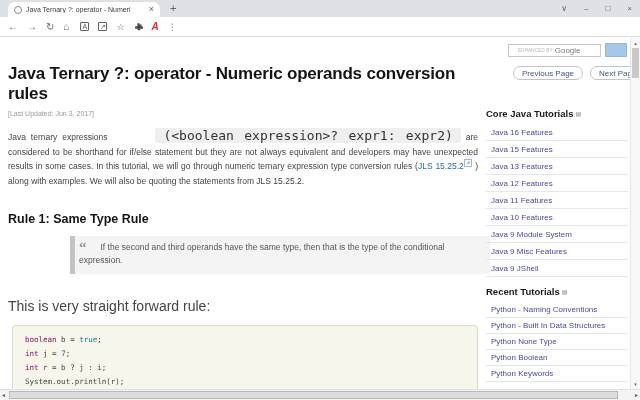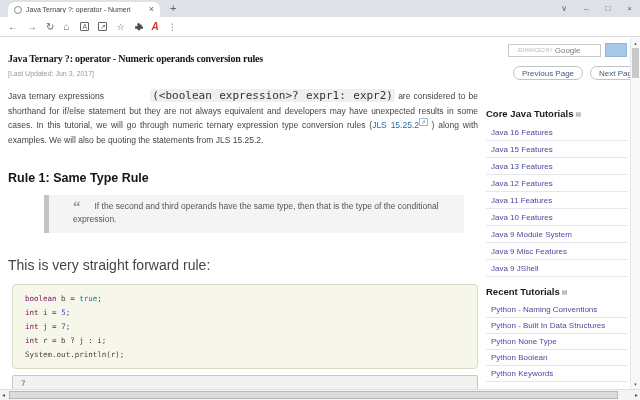--- a/index.html
+++ b/index.html
@@ -27,31 +27,31 @@
   .nav-right { display:flex; align-items:center; gap:9px; margin-left:2px; }
   .mini-box-icon { font-size:7px; color:#5f6368; border:1px solid #5f6368; border-radius:1px;
                    width:9px; height:9px; display:flex; align-items:center; justify-content:center; line-height:1; }
   .star-icon { font-size:9px; color:#5f6368; }
   .red-a-icon { font-size:10px; font-weight:bold; color:#d93025; font-style:italic; line-height:1; }
   .dots-icon { font-size:9px; color:#5f6368; }
 
   
   .viewport { position:absolute; top:38px; left:0; right:0; bottom:0; background:#fff; overflow:hidden; }
   .main-col { position:absolute; left:8px; top:0; width:470px; }
-  h1.page-title { margin-top:15px; font-size:10px; font-weight:600; color:#151515; letter-spacing:-0.2px;font-family:Liberation Serif, serif; }
+  h1.page-title { margin-top:26px; font-size:17px; font-weight:600; color:#151515; letter-spacing:-0.2px; }
   .updated { margin-top:6px; font-size:7px; color:#999; }
   .intro { margin-top:12px; font-size:8.5px; color:#454545; line-height:14.5px; text-align:justify; }
-  .inline-code { font-family:"DejaVu Sans Mono",monospace; font-size:11px; background:#efefef;
-                 padding:0 2px; border-radius:2px; color:#333;margin-left:43px; }
+  .inline-code { font-family:"DejaVu Sans Mono",monospace; font-size:13px; background:#efefef;
+                 padding:0 8px; border-radius:2px; color:#333;margin-left:43px; }
   a.page-link { color:var(--accent-link); text-decoration:none; }
   .ext-icon { font-size:5.5px; vertical-align:super; color:var(--accent-link); border:1px solid #9fb8d4;
               padding:0 1px; line-height:1; }
   h2.rule-heading { margin-top:24px; font-size:12.5px; font-weight:700; color:#151515; }
-  .quote { margin-top:10px; margin-left:36px; width:420px; background:#f4f4f4;
-           border-left:5px solid #c3c3c3; padding:5px 10px 7px 24px; font-size:8.5px;
+  .quote { margin-top:10px; margin-left:62px; width:420px; background:#f4f4f4;
+           border-left:5px solid #c3c3c3; padding:5px 10px 7px 4px; font-size:8.5px;
            line-height:13px; color:#555; }
   .quote-mark { font-family:"Liberation Serif",serif; font-size:15px; font-weight:bold;
                 color:#8f8f8f; margin-right:14px; vertical-align:-2px; }
   .note { margin-top:24px; font-size:14px; color:#454545; }
   .code-block { margin-top:11px; margin-left:4px; background:#f6f6ea; border:1px solid #dadac6;
                 border-radius:4px; padding:7px 8px 6px 12px; font-family:"DejaVu Sans Mono",monospace;
                 font-size:7.5px; line-height:14px; }
   .code-block.second { margin-top:7px; }
   .tok-kw { color:var(--code-keyword); }
   .tok-num { color:var(--code-number); }
@@ -140,21 +140,20 @@
       <p class="intro"><span>Java ternary expressions </span><span class="inline-code">(&lt;boolean expression&gt;? expr1: expr2)</span><span> are considered to be shorthand for if/else statement but they are not always equivalent and developers may have unexpected results in some cases. In this tutorial, we will go through numeric ternary expression type conversion rules (</span><a class="page-link" href="#">JLS 15.25.2</a><span class="ext-icon">↗</span><span> ) along with examples. We will also be quoting the statements from JLS 15.25.2.</span></p>
 
       <h2 class="rule-heading">Rule 1: Same Type Rule</h2>
 
       <div class="quote"><span class="quote-mark">“</span><span>If the second and third operands have the same type, then that is the type of the conditional expression.</span></div>
 
       <div class="note">This is very straight forward rule:</div>
 
       <div class="code-block">
           <div><span class="tok-kw">boolean</span><span class="tok-pl"> b = </span><span class="tok-lit">true</span><span class="tok-pl">;</span></div>
-          <div><span class="tok-kw">int</span><span class="tok-pl"> i = </span><span class="tok-num">5</span><span class="tok-pl">;</span></div>
           <div><span class="tok-kw">int</span><span class="tok-pl"> j = </span><span class="tok-num">7</span><span class="tok-pl">;</span></div>
           <div><span class="tok-kw">int</span><span class="tok-pl"> r = b ? j : i;</span></div>
           <div><span class="tok-pl">System.out.println(r);</span></div>
         </div>
 
       <div class="output-box">7</div>
 
       <div class="code-block second">
           <div><span class="tok-kw">boolean</span><span class="tok-pl"> b2 = </span><span class="tok-lit">true</span><span class="tok-pl">;</span></div>
         </div>

